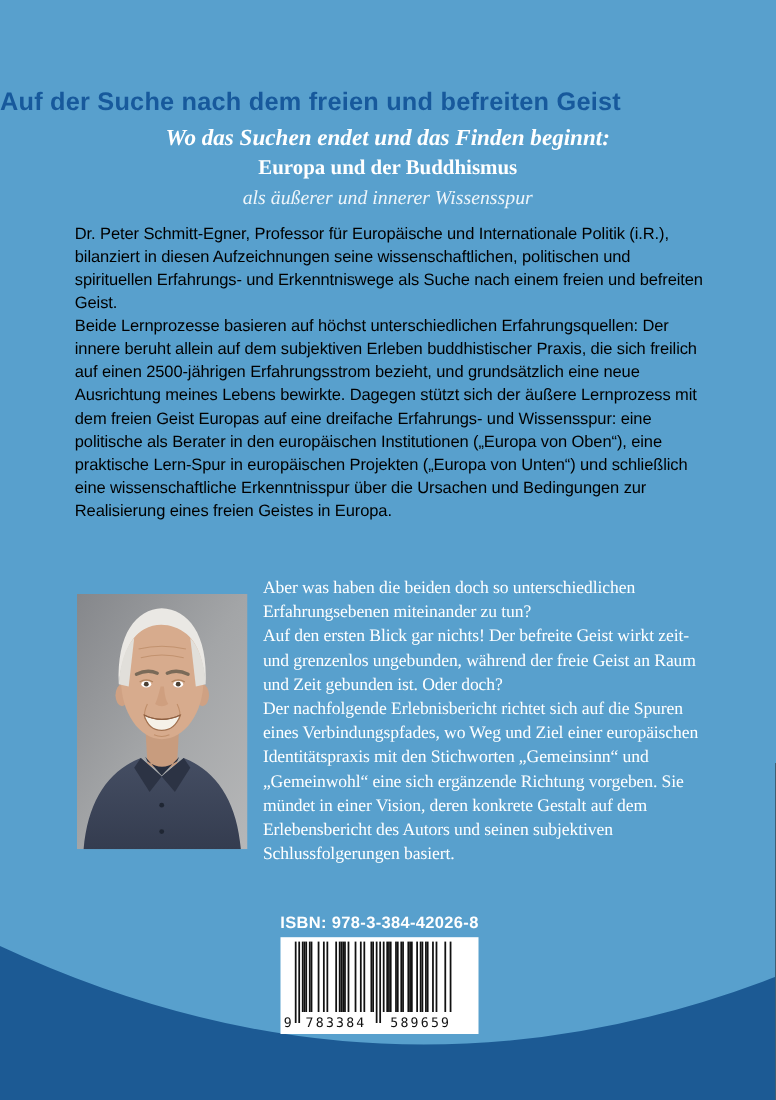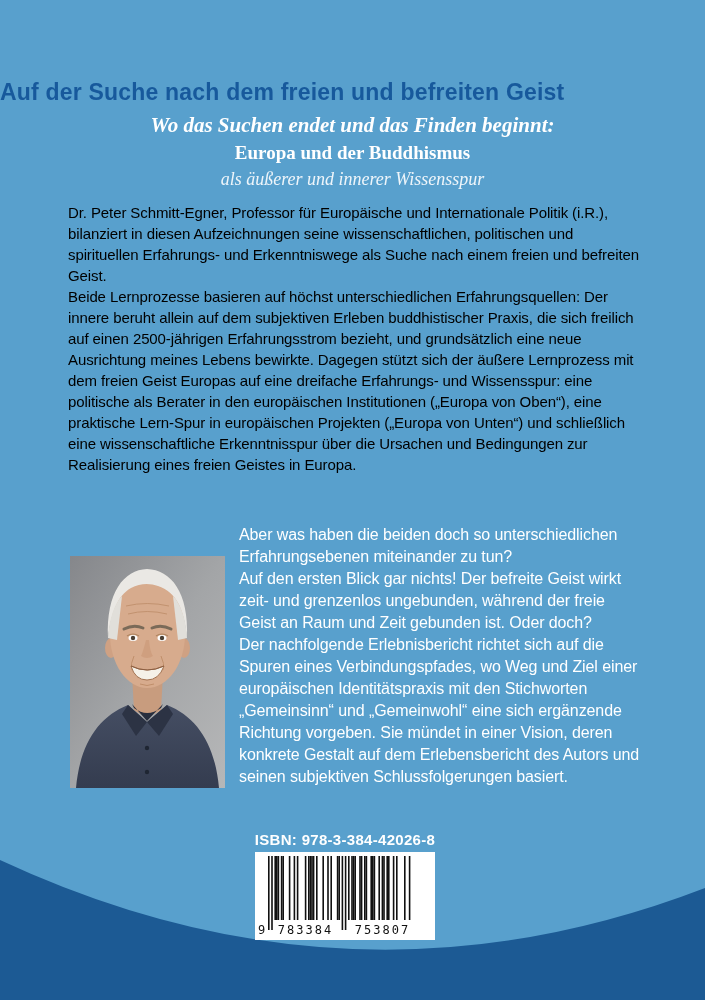--- a/index.html
+++ b/index.html
@@ -37,21 +37,21 @@
 
   .blurb {
     position: absolute; left: 68px; top: 202px; width: 578px;
     font-size: 15px; line-height: 21px; color: #000000;
     letter-spacing: -0.1px;
   }
   .blurb p { margin: 0; }
 
   .photo-row {
     position: absolute; left: 70px; top: 524px; width: 576px;
-    display: flex; gap: 14px; align-items: flex-end;
+    display: flex; gap: 14px; align-items: center; font-family: Liberation Serif, serif;
   }
   .photo-svg { display: block; flex: 0 0 155px; }
   .side-text {
     flex: 1 1 auto;
     font-size: 16px; line-height: 22px; color: #ffffff;
     letter-spacing: -0.1px;
   }
   .side-text p { margin: 0; }
 
   .isbn-label {
@@ -189,16 +189,16 @@
         <rect x="128.20" y="4" width="1.60" height="64"></rect>
         <rect x="131.40" y="4" width="1.60" height="64"></rect>
         <rect x="133.00" y="4" width="1.60" height="64"></rect>
         <rect x="137.80" y="4" width="1.60" height="64"></rect>
         <rect x="141.00" y="4" width="1.60" height="64"></rect>
         <rect x="149.00" y="4" width="1.60" height="64"></rect>
         <rect x="153.80" y="4" width="1.60" height="64"></rect>
       </svg>
     <div class="bc-num bc-first">9</div>
     <div class="bc-num bc-g1">783384</div>
-    <div class="bc-num bc-g2">753807</div>
+    <div class="bc-num bc-g2">589659</div>
   </div>
 
 </div>
 
 </body></html>

